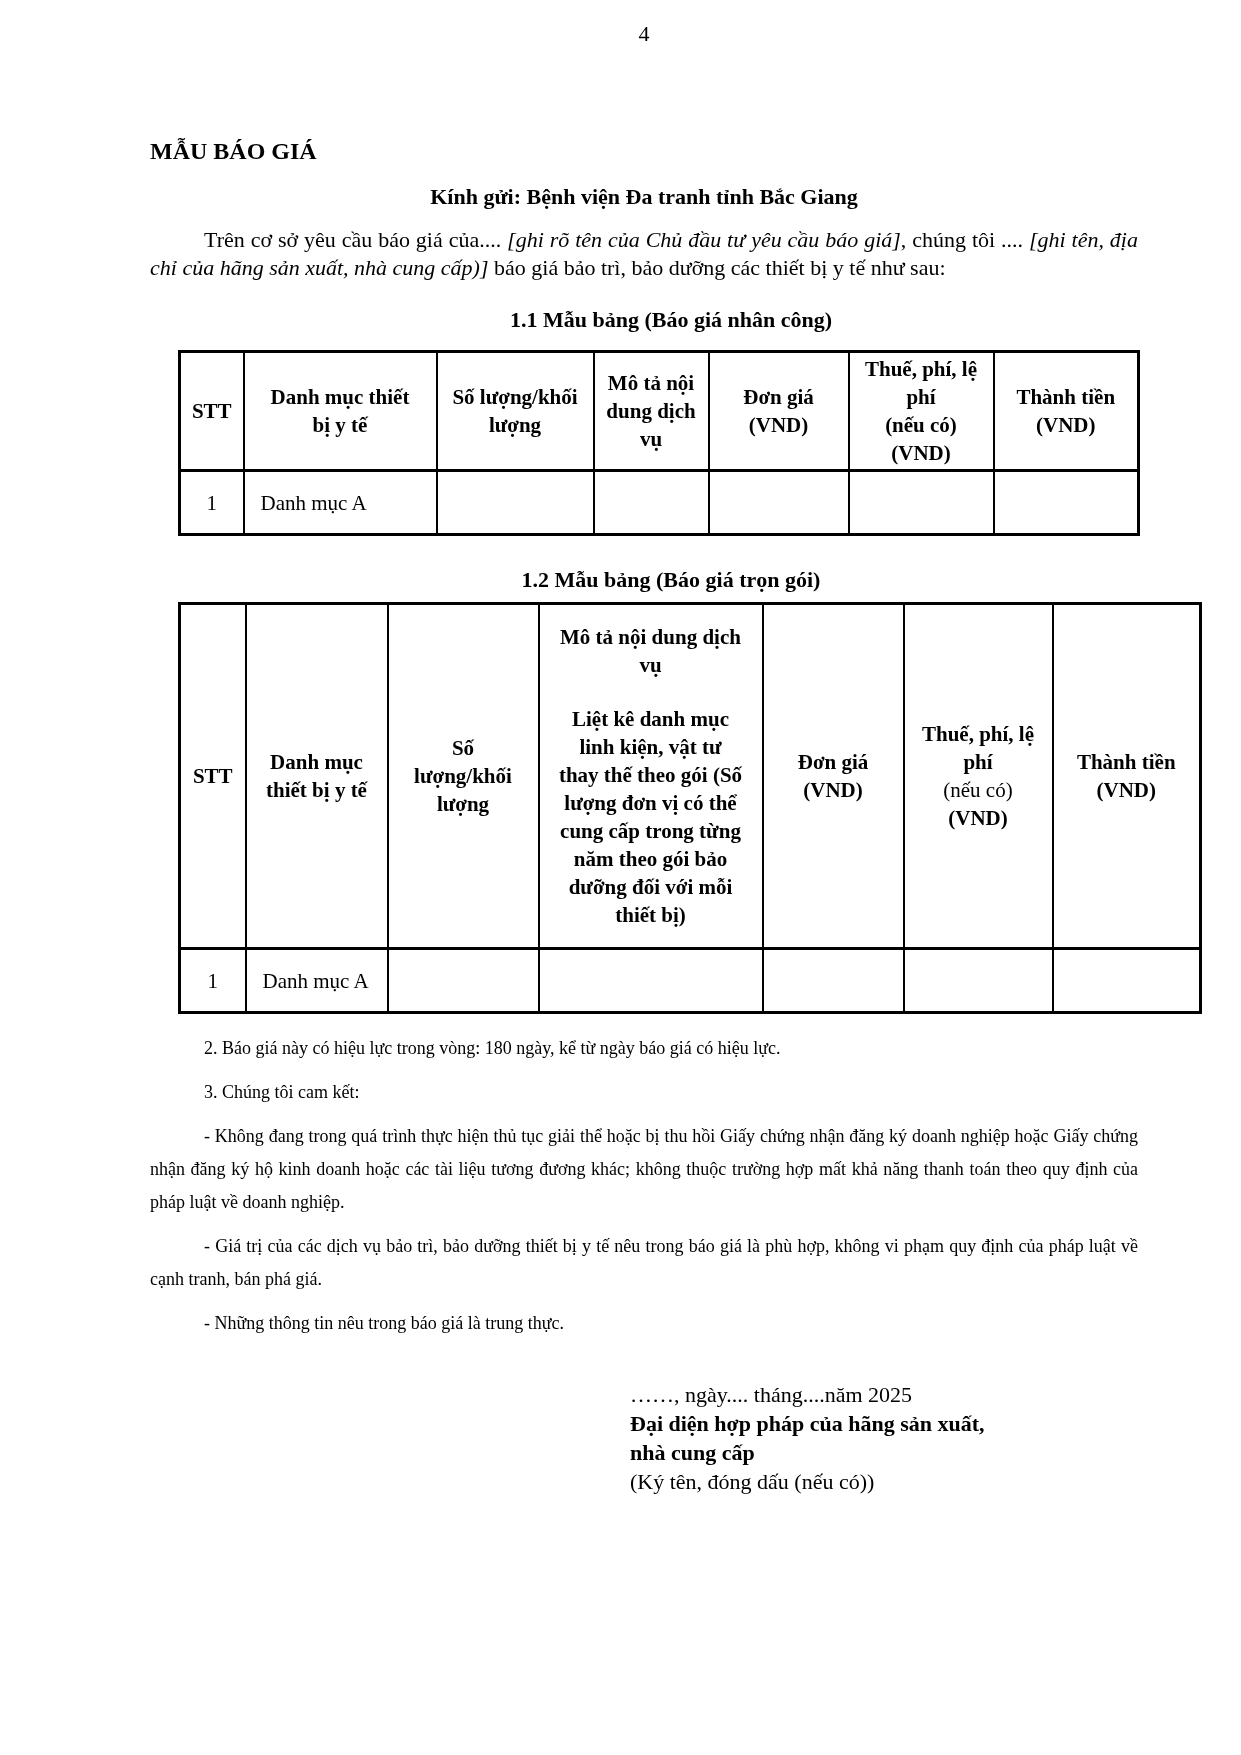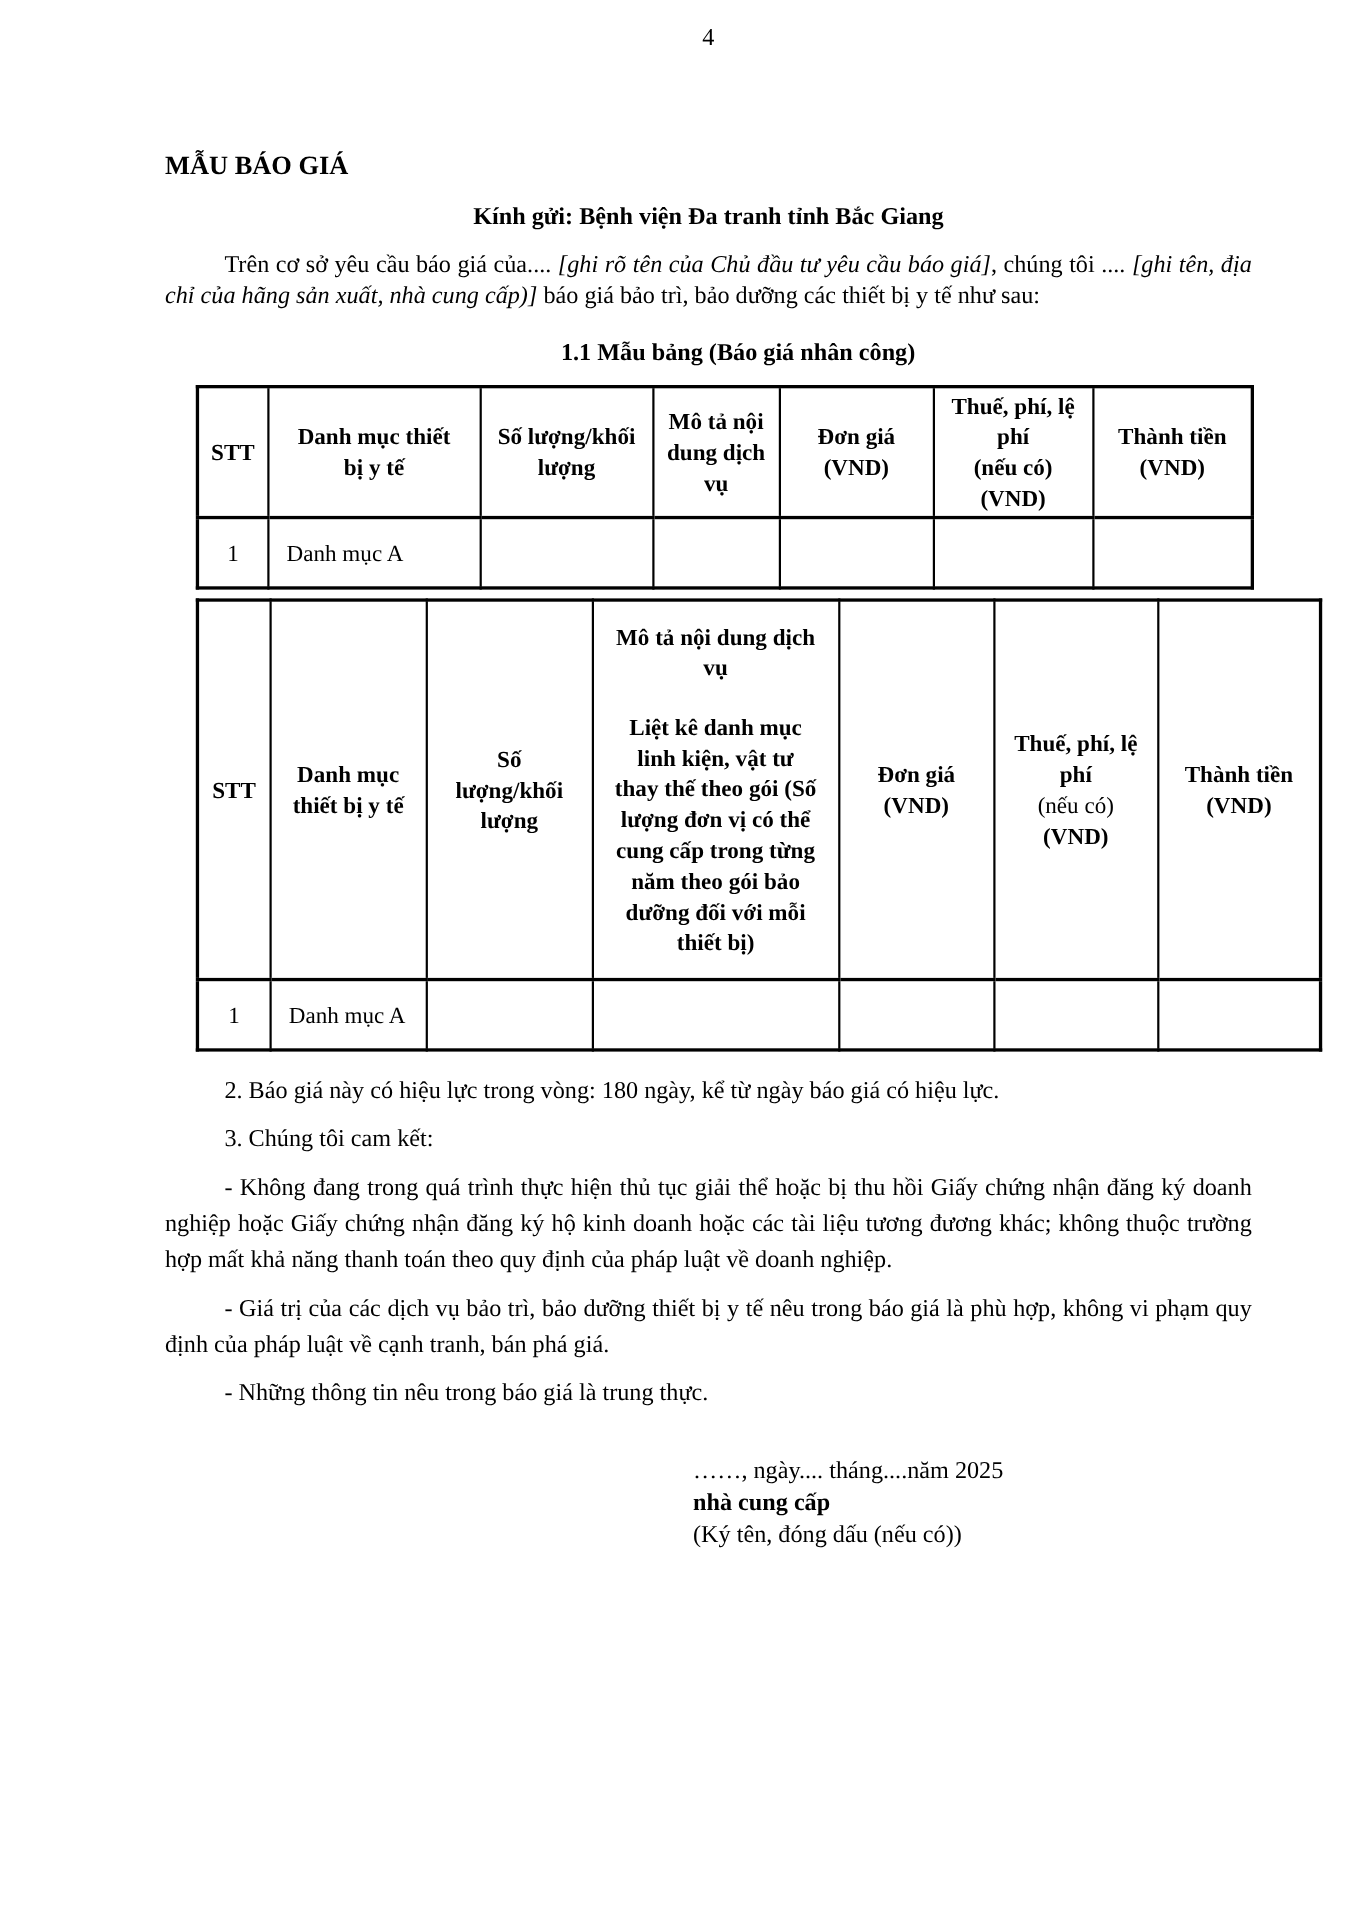--- a/index.html
+++ b/index.html
@@ -34,21 +34,21 @@
   .tbl td{border:2px solid #000;padding:2px 3px;vertical-align:middle;overflow:hidden;}
   .tbl tr.hrow td{font-weight:bold;text-align:center;border-bottom:3px solid #000;}
   table.t1 tr.hrow{height:119px;}
   table.t2 tr.hrow{height:345px;}
   .tbl tr.drow{height:64px;}
   .tbl tr.drow td.stt{text-align:center;}
   .tbl tr.drow td.item{text-align:left;padding-left:16px;}
   .gap-top{margin-top:26px;}
   .reg{font-weight:normal;}
 
-  .clause{font-size:22px;line-height:33px;text-indent:54px;text-align:justify;margin:11px 0 0 0;}
+  .clause{font-size:18px;line-height:33px;text-indent:54px;text-align:justify;margin:11px 0 0 0;}
   .clause.first{margin-top:18px;}
 
   .signature{
     margin-top:40px;
     width:520px;
     margin-left:auto;
     margin-right:-12px;
     text-align:left;
     font-size:22px;
     line-height:29px;
@@ -117,20 +117,21 @@
       <td class="item">Danh mục A</td>
       <td></td>
       <td></td>
       <td></td>
       <td></td>
       <td></td>
     </tr>
   </tbody>
     </table>
 
+  <div class="h-sec second">1.2 Mẫu bảng (Báo giá trọn gói)</div>
 
   <table class="tbl t2">
     <colgroup>
       <col style="width:66px">
         <col style="width:142px">
         <col style="width:151px">
       <col style="width:224px">
         <col style="width:141px">
         <col style="width:149px">
         <col style="width:148px">
@@ -193,17 +194,18 @@
     </table>
 
   <p class="clause first">2. Báo giá này có hiệu lực trong vòng: 180 ngày, kể từ ngày báo giá có hiệu lực.</p>
   <p class="clause">3. Chúng tôi cam kết:</p>
   <p class="clause">- Không đang trong quá trình thực hiện thủ tục giải thể hoặc bị thu hồi Giấy chứng nhận đăng ký doanh nghiệp hoặc Giấy chứng nhận đăng ký hộ kinh doanh hoặc các tài liệu tương đương khác; không thuộc trường hợp mất khả năng thanh toán theo quy định của pháp luật về doanh nghiệp.</p>
   <p class="clause">- Giá trị của các dịch vụ bảo trì, bảo dưỡng thiết bị y tế nêu trong báo giá là phù hợp, không vi phạm quy định của pháp luật về cạnh tranh, bán phá giá.</p>
   <p class="clause">- Những thông tin nêu trong báo giá là trung thực.</p>
 
   <div class="signature">
     <div>……, ngày.... tháng....năm 2025</div>
+    <div class="sig-bold">Đại diện hợp pháp của hãng sản xuất,</div>
     <div class="sig-bold">nhà cung cấp</div>
     <div class="sig-note">(Ký tên, đóng dấu (nếu có))</div>
   </div>
 
 </div>
 
 </body></html>

